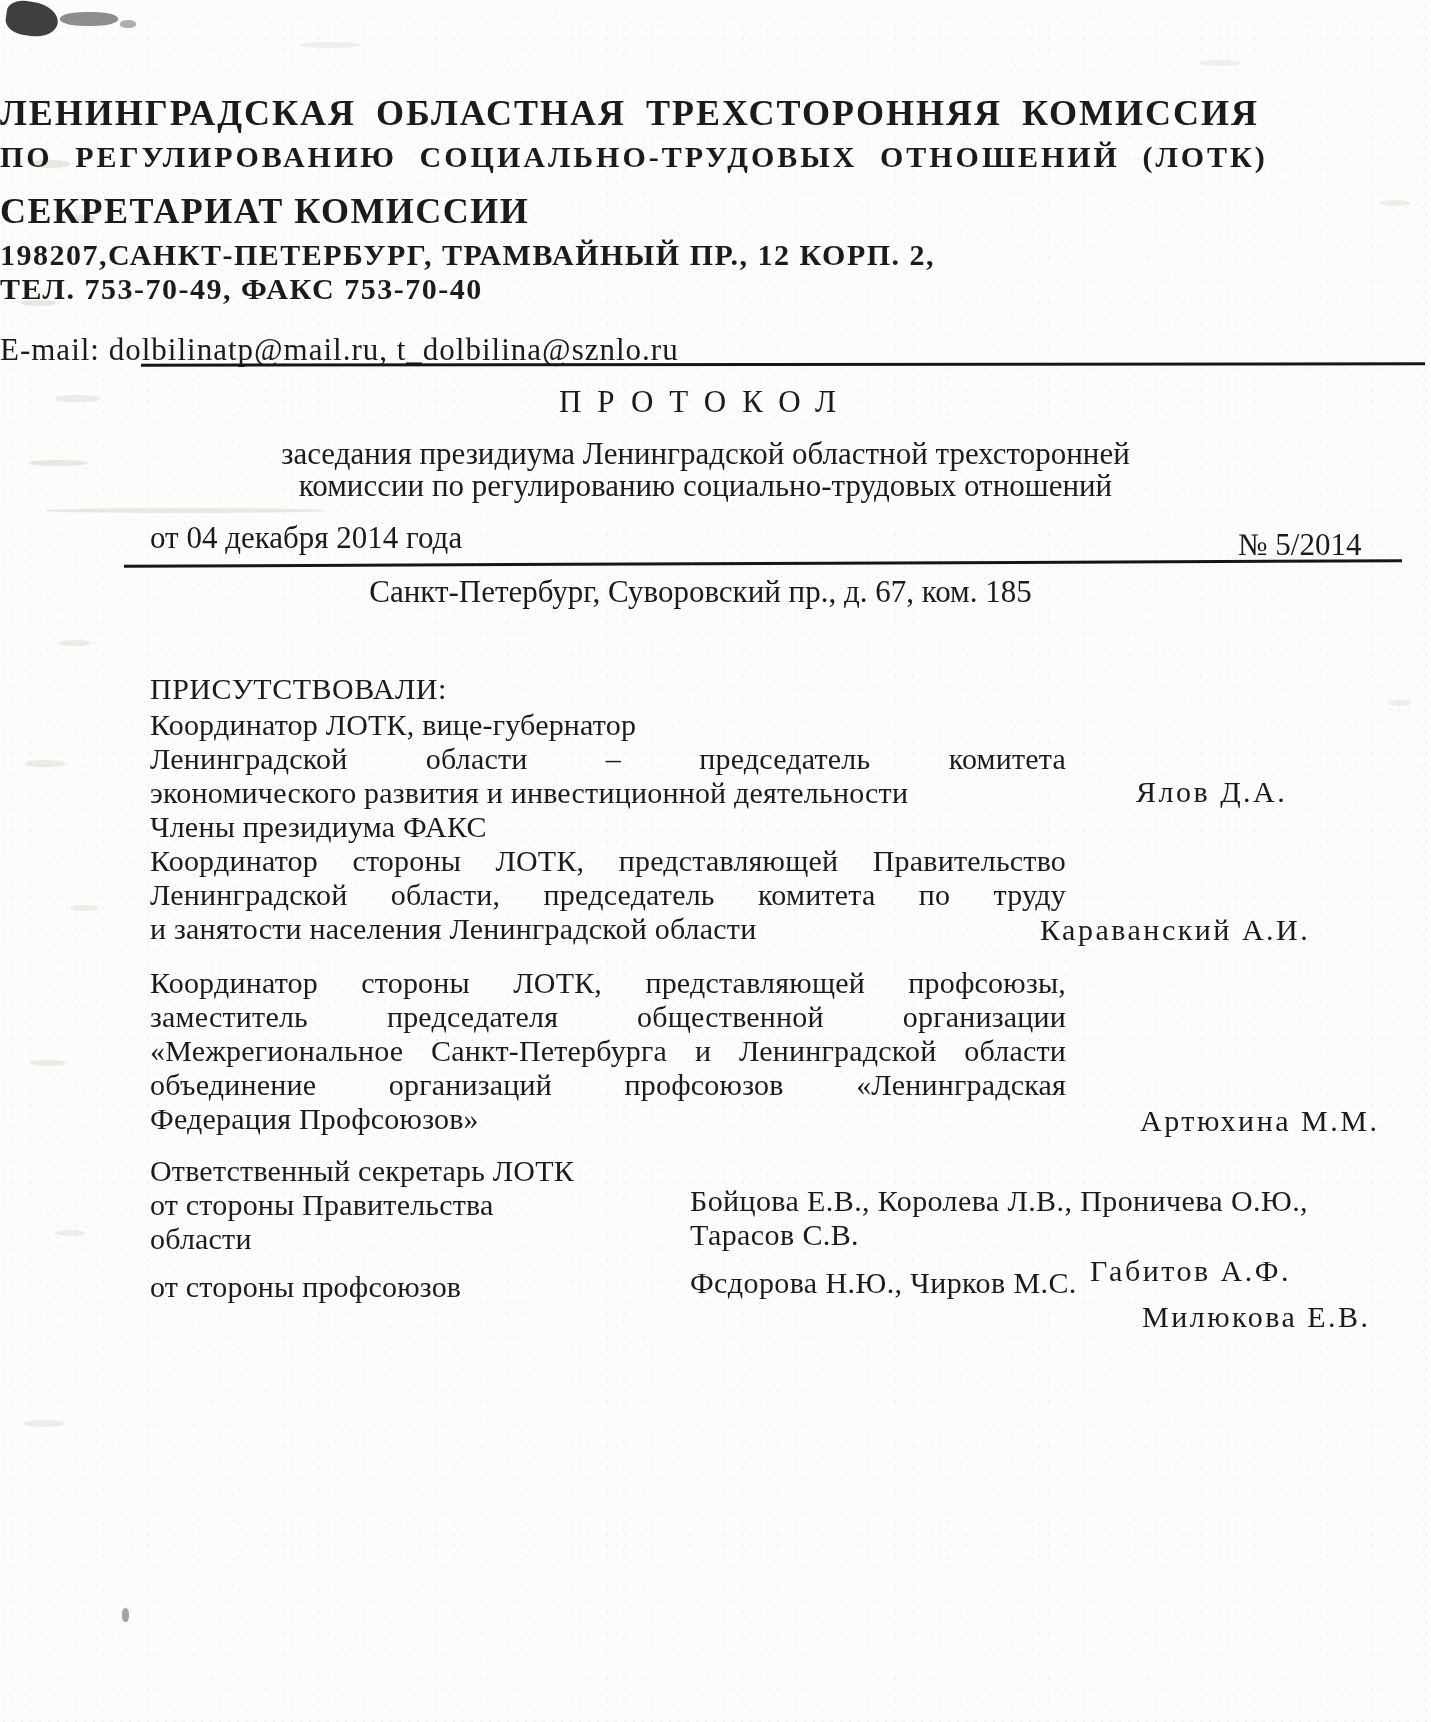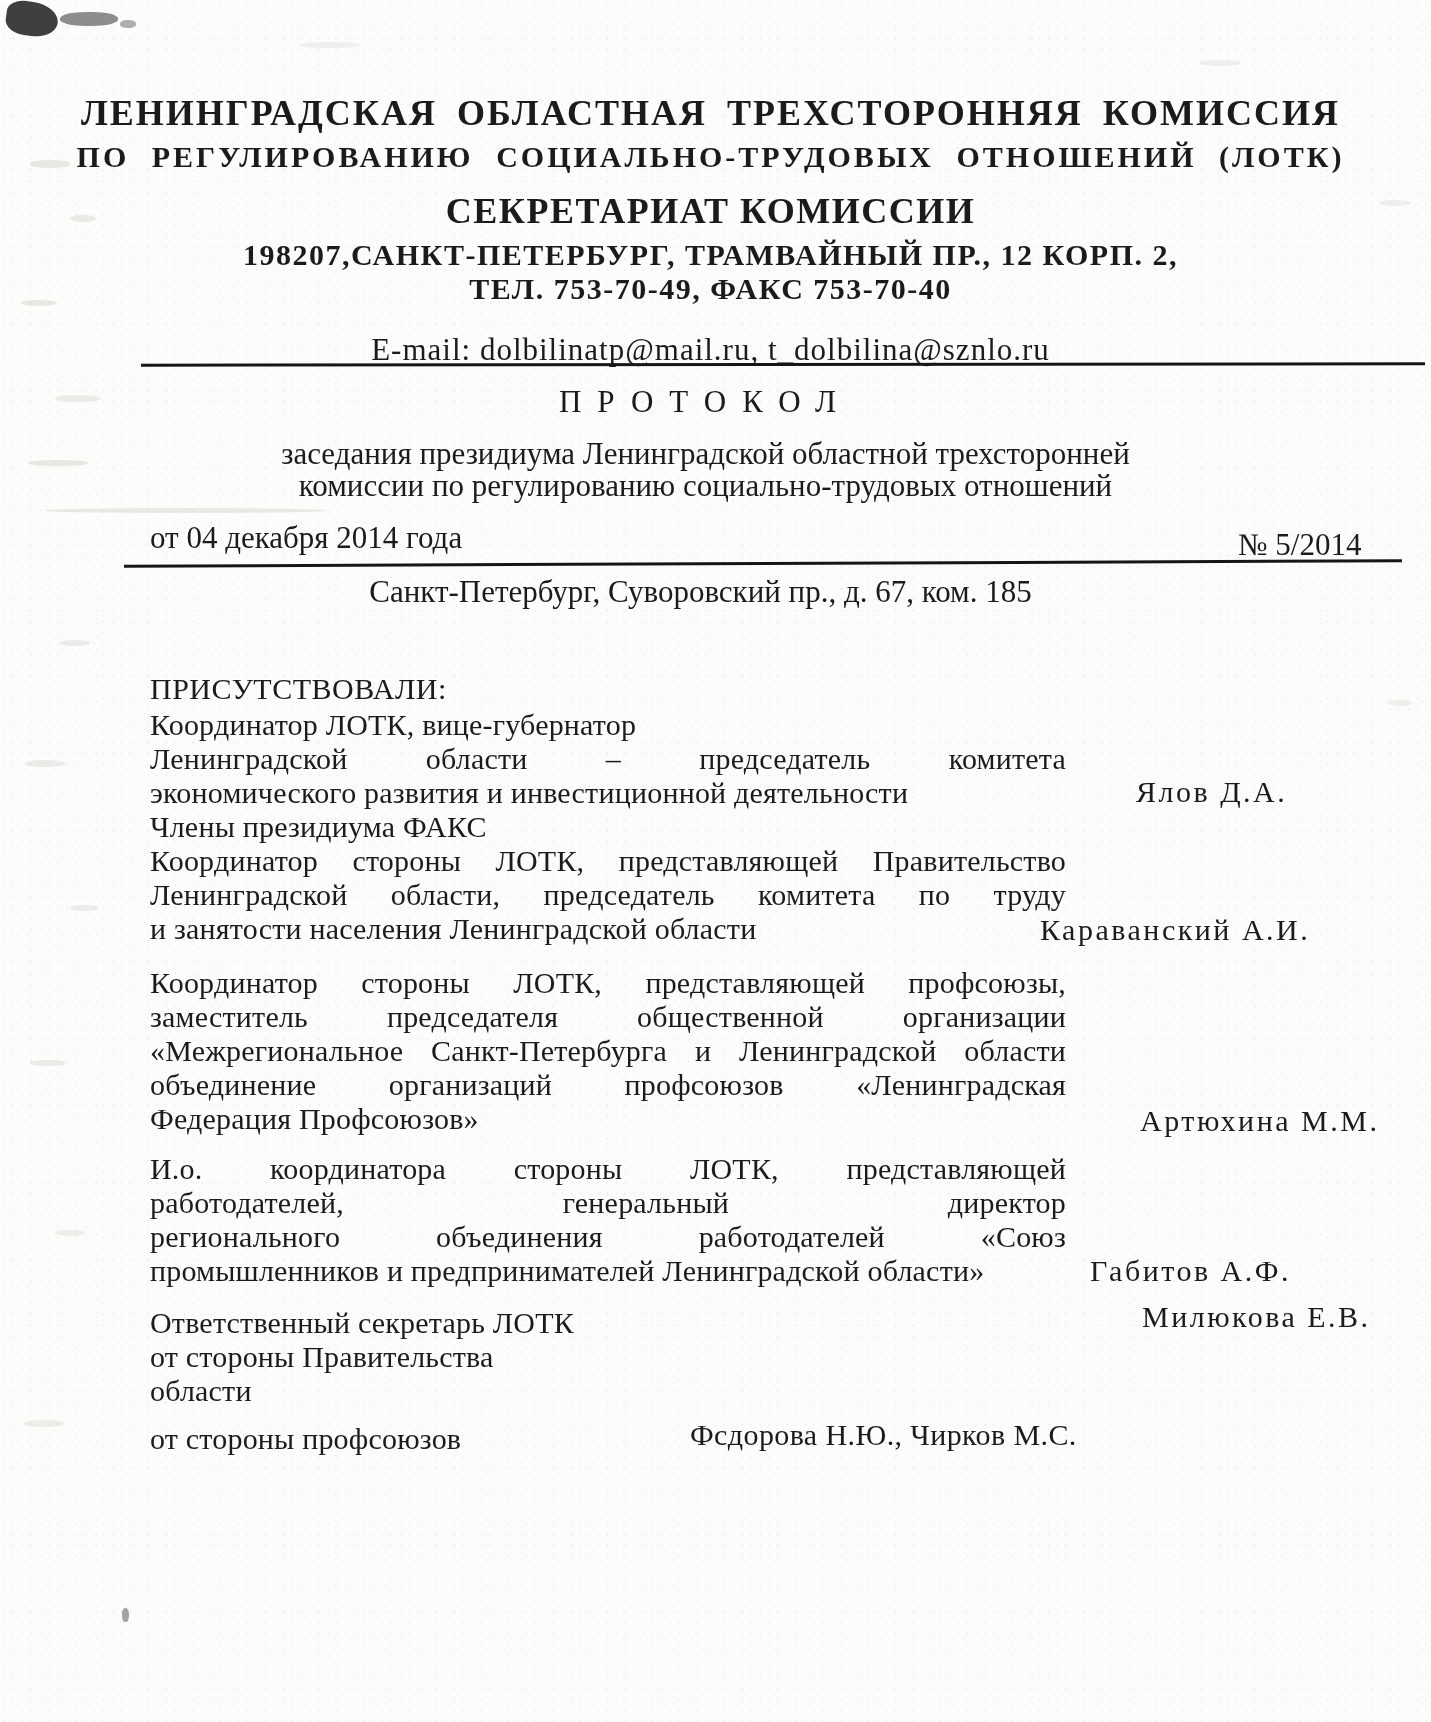--- a/index.html
+++ b/index.html
@@ -12,21 +12,21 @@
       radial-gradient(rgba(160,160,150,0.10) 1px, transparent 1px),
       radial-gradient(rgba(140,140,130,0.07) 1px, transparent 1px);
     background-size:9px 11px, 17px 13px;
     background-position:0 0, 4px 6px;
     color:#1b1b1b;
     font-family:"Liberation Serif", serif;
     overflow:hidden;
   }
   .abs{position:absolute;}
   
-  .hdr{left:0;right:10px;text-align:center;font-weight:bold;white-space:nowrap;font-family:Liberation Serif, serif;}
+  .hdr{left:0;right:10px;font-weight:bold;white-space:nowrap;font-family:Liberation Serif, serif;}
   .h1{top:92px;font-size:36px;letter-spacing:2px;word-spacing:9px;}
   .h2{top:140px;font-size:30px;letter-spacing:3px;word-spacing:12px;}
   .h3{top:190px;font-size:36px;letter-spacing:1.5px;}
   .h4{top:238px;font-size:30px;letter-spacing:1.5px;}
   .h5{top:272px;font-size:30px;letter-spacing:1.5px;}
   .h6{top:304px;font-size:31px;letter-spacing:1px;font-weight:normal;margin-top:28px;}
   
   .rule{height:3px;background:#161616;}
   .rule1{top:363px;left:141px;width:1284px;transform:rotate(-0.06deg);}
   .rule2{top:562px;left:124px;width:1278px;transform:rotate(-0.25deg);}
@@ -114,34 +114,32 @@
     </div>
 
     <div class="gap20">
       <div class="jl">Координатор стороны ЛОТК, представляющей профсоюзы,</div>
       <div class="jl">заместитель председателя общественной организации</div>
       <div class="jl">«Межрегиональное Санкт-Петербурга и Ленинградской области</div>
       <div class="jl">объединение организаций профсоюзов «Ленинградская</div>
       <div class="ln">Федерация Профсоюзов»</div>
     </div>
 
-    <div class="gap16">
-      <div class="jl">И.о. координатора стороны ЛОТК, представляющей</div>
-      <div class="jl">работодателей, генеральный директор</div>
-      <div class="jl">регионального объединения работодателей «Союз</div>
-      <div class="ln">промышленников и предпринимателей Ленинградской области»</div>
-    </div>
 
     <div class="gap18">
       <div class="ln">Ответственный секретарь ЛОТК</div>
     </div>
 
     <div class="inv-row">
       <div class="ln">от стороны Правительства</div>
       <div class="ln">области</div>
+      <div class="inv-names">
+        <div class="ln">Бойцова Е.В., Королева Л.В., Проничева О.Ю.,</div>
+        <div class="ln">Тарасов С.В.</div>
+      </div>
     </div>
     <div class="inv-row gap14">
       <div class="ln">от стороны профсоюзов</div>
       <div class="inv-names">
         <div class="ln">Фсдорова Н.Ю., Чирков М.С.</div>
       </div>
     </div>
   </div>
 
   <div class="abs name" style="left:1136px;top:775px;">Ялов Д.А.</div>

